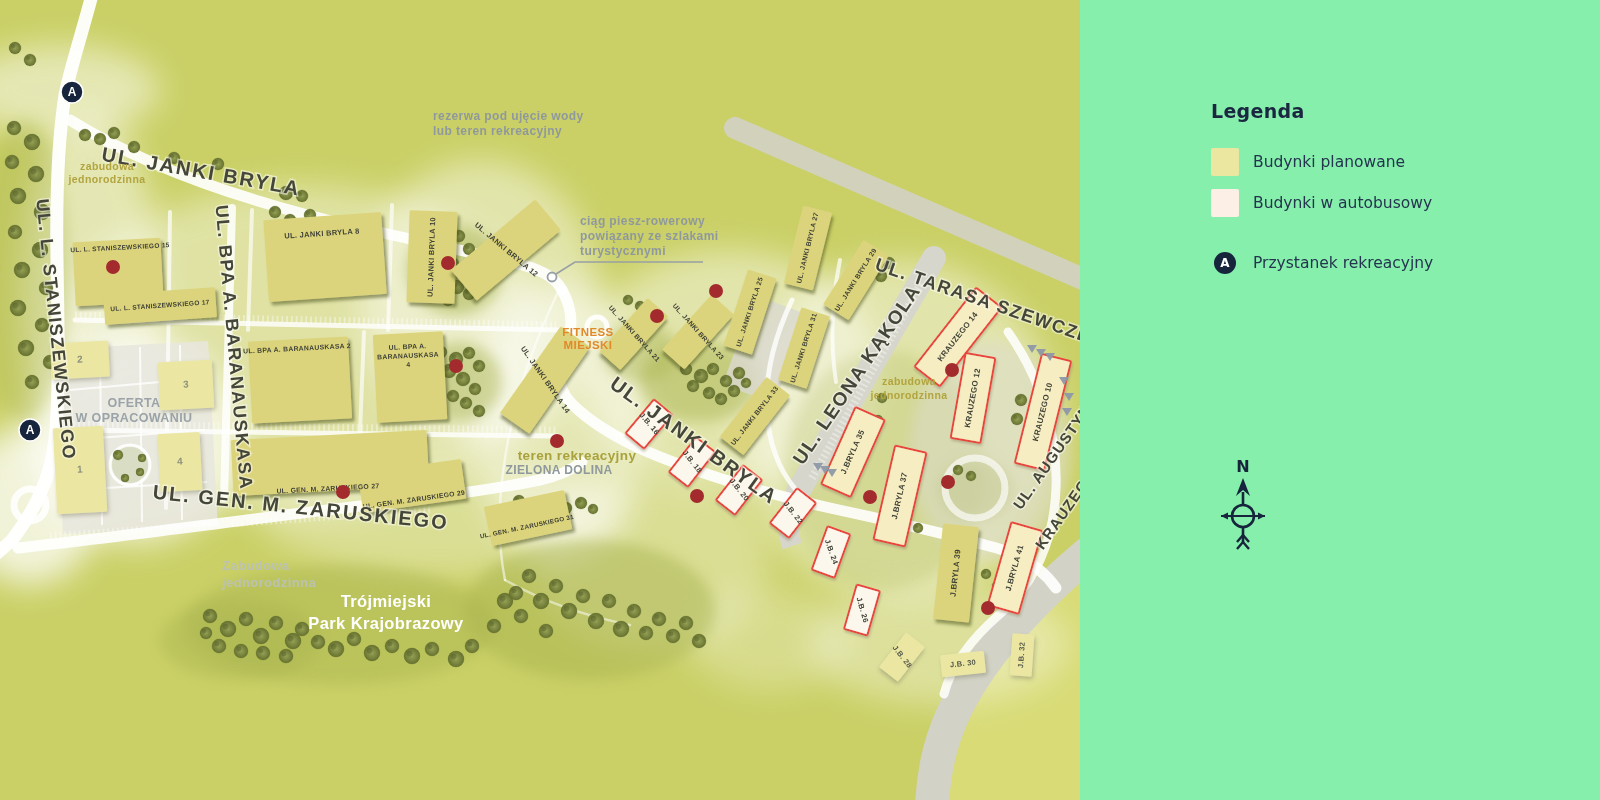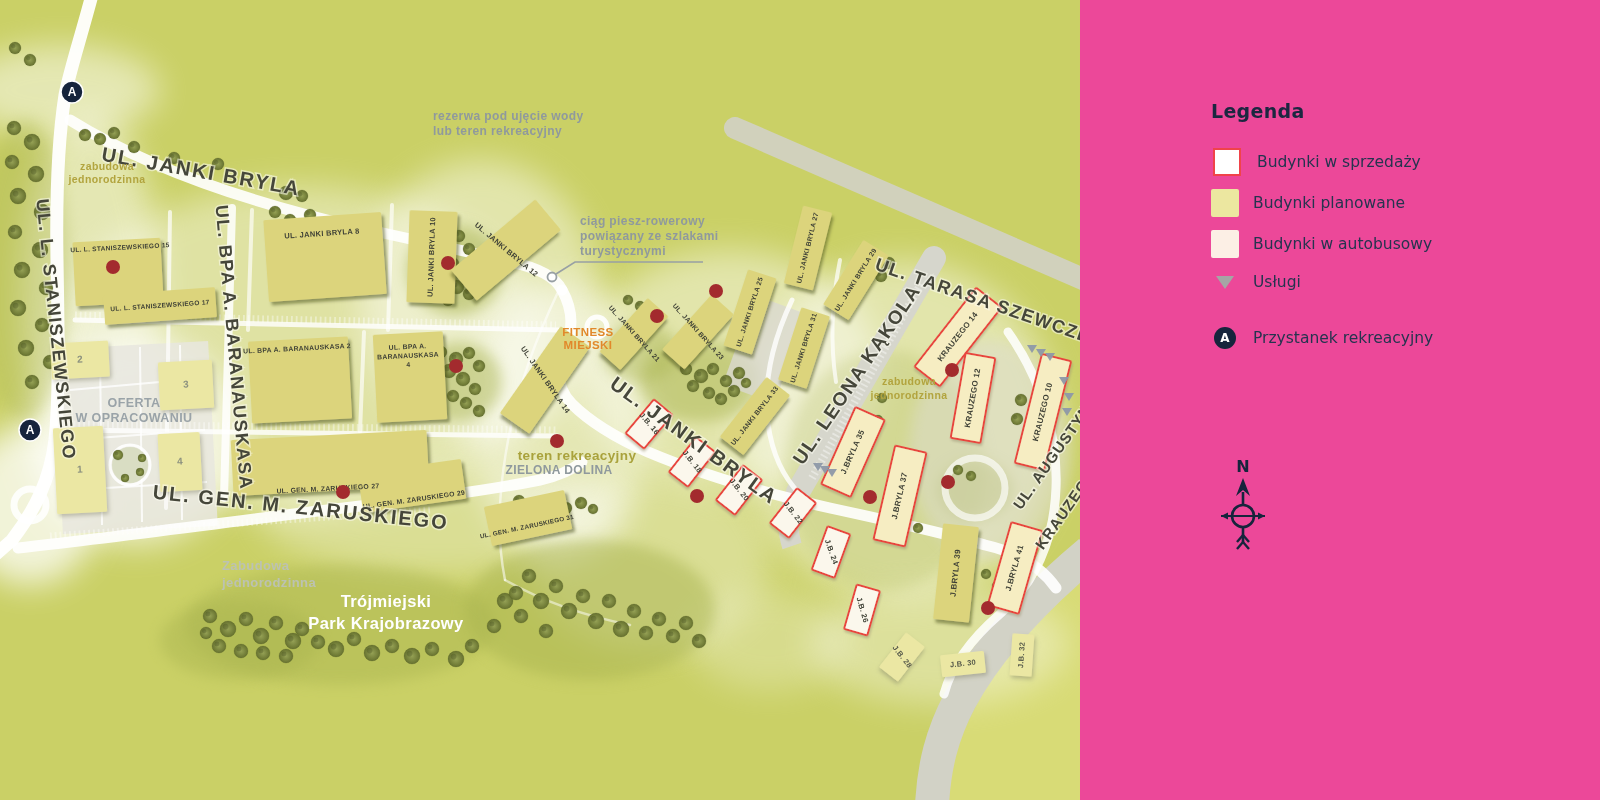--- a/index.html
+++ b/index.html
@@ -1,19 +1,19 @@
 <!DOCTYPE html>
 <html><head>
 <meta charset="utf-8">
 <style>
   html,body{margin:0;padding:0;width:1600px;height:800px;overflow:hidden;background:#fff;
     font-family:"DejaVu Sans","Liberation Sans",sans-serif;}
   #stage{position:relative;width:1600px;height:800px;background:#fff;}
   #map-wrap{position:absolute;left:0;top:0;width:1080px;height:800px;overflow:hidden;}
-  #legend-panel{position:absolute;left:1080px;top:0;width:520px;height:800px;background:#ec4899;
+  #legend-panel{position:absolute;left:1080px;top:0;width:520px;height:800px;background:#86efac;
     padding:100px 4px 0 131px;box-sizing:border-box;}
   #legend-title{margin:0 0 26px 0;font-size:19px;font-weight:800;color:#1b2740;letter-spacing:.3px;}
   .lrow{display:flex;align-items:center;margin-bottom:13px;}
   .lrow.small{margin-bottom:12px;}
   .ltxt{font-size:15.5px;color:#25344f;margin-left:14px;font-weight:500;}
   .sw{width:28px;height:28px;flex:0 0 28px;border-radius:2px;}
   .sw-sale{width:24px;height:24px;flex:0 0 24px;background:#fff;border:2.5px solid #f0434a;margin:0 2px;}
   .sw-completed{background:#d8cf6b;}
   .sw-planned{background:#ece7a0;}
   .sw-progress{background:#fcefe5;}
@@ -602,36 +602,26 @@
           <circle cx="30" cy="430" r="11" fill="#16243c" stroke="#ffffff" stroke-width="1.5"></circle>
           <text x="30" y="430" font-size="12" font-weight="bold" fill="#ffffff" text-anchor="middle" dominant-baseline="central">A</text>
         </g>
       </svg>
   </div>
 
   <div id="legend-panel">
     <h2 id="legend-title">Legenda</h2>
 
     <div class="lrow">
-      <span class="sw-sale"></span>
-      <span class="ltxt">Budynki w sprzedaży</span>
-    </div>
-    <div class="lrow">
       <span class="sw sw-planned"></span>
       <span class="ltxt">Budynki planowane</span>
     </div>
     <div class="lrow">
       <span class="sw sw-progress"></span>
       <span class="ltxt">Budynki w autobusowy</span>
-    </div>
-    <div class="lrow small">
-      <span class="mk">
-          <span class="tri"></span>
-        </span>
-      <span class="ltxt">Usługi</span>
     </div>
     <div class="gap"></div>
     <div class="lrow">
       <span class="mk">
         <span class="bus-badge">A</span>
       </span>
       <span class="ltxt">Przystanek rekreacyjny</span>
     </div>
 
     <svg id="compass" width="70" height="104" viewBox="0 0 70 104">

